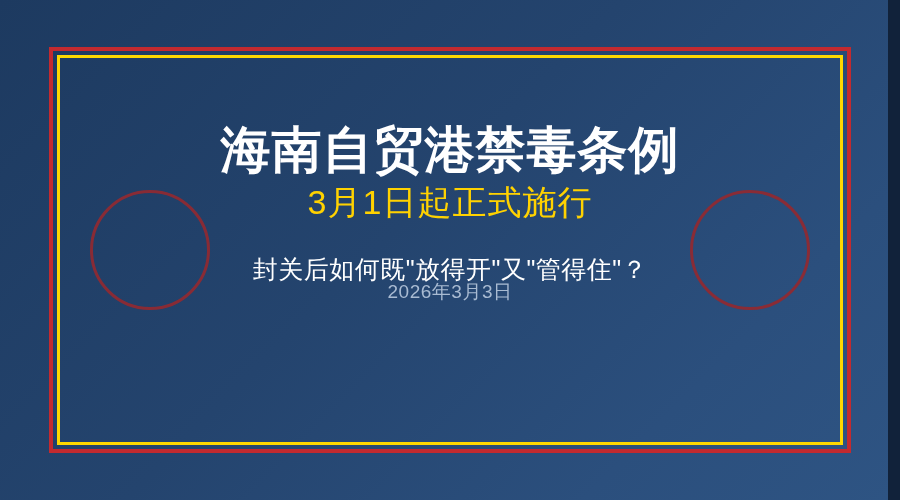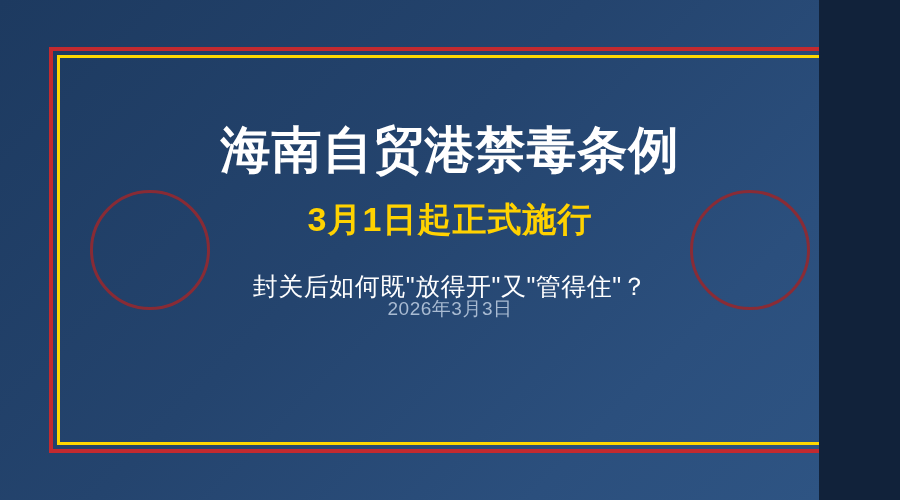--- a/index.html
+++ b/index.html
@@ -3,21 +3,21 @@
 <meta charset="utf-8">
 <title>海南自贸港禁毒条例</title>
 <style>
   html, body {
     margin: 0;
     padding: 0;
     background: #11223a;
   }
   .poster {
     position: relative;
-    width: 819px;
+    width: 888px;
     height: 500px;
     overflow: hidden;
     background: linear-gradient(135deg, #1d3a60 0%, #24446e 45%, #2b4f7d 78%, #2e5483 100%);
     font-family: "Liberation Sans", "DejaVu Sans", sans-serif;
     -webkit-font-smoothing: antialiased;
   }
 
   
   .deco-circle {
     position: absolute;
@@ -67,24 +67,24 @@
     margin-top: 70px;
     font-size: 50px;
     line-height: 1;
     font-weight: 700;
     color: #ffffff;
     letter-spacing: 1px;
     white-space: nowrap;
   }
 
   .subtitle {
-    margin-top: 27px;
+    margin-top: 10px;
     font-size: 34px;
     line-height: 1;
-    font-weight: 700;
+    font-weight: 400;
     color: #ffd200;
     letter-spacing: 1px;
     white-space: nowrap;
   }
 
   .question {
     margin-top: 38px;
     font-size: 25px;
     line-height: 1;
     font-weight: 400;

